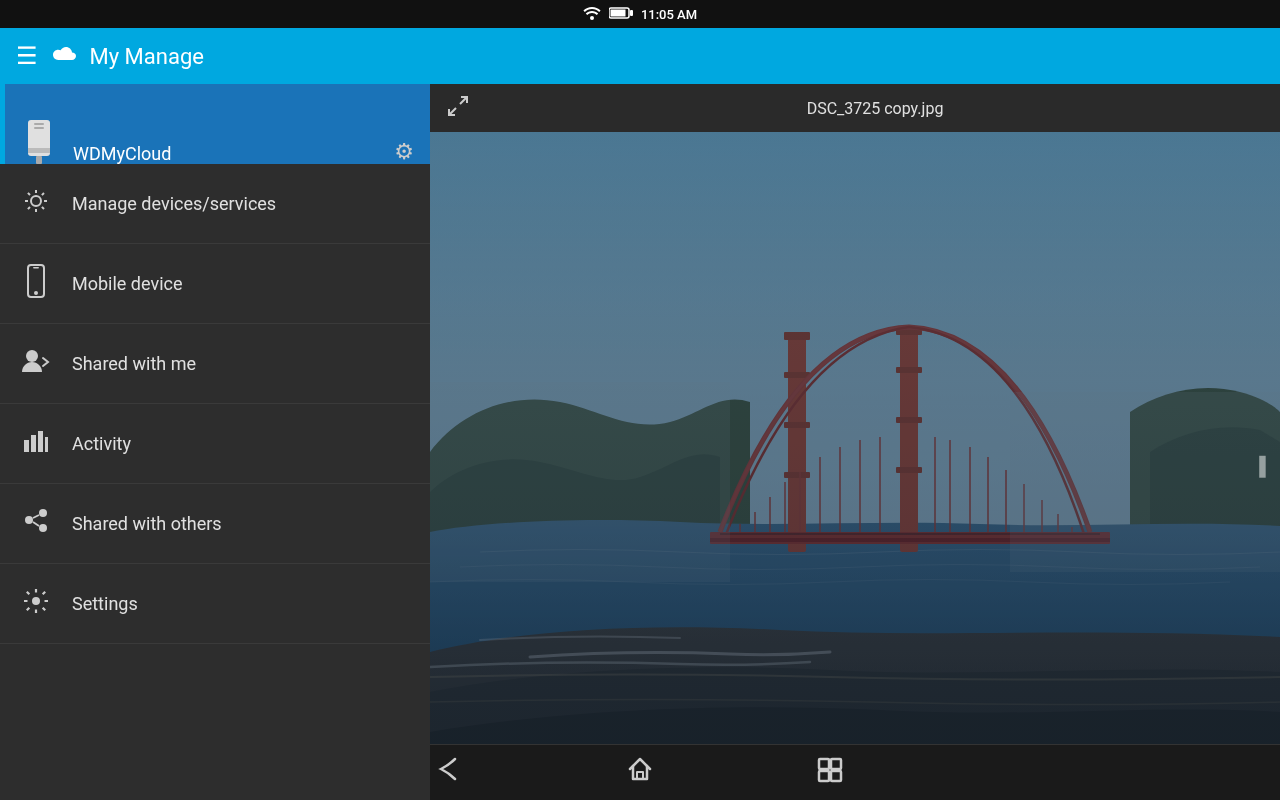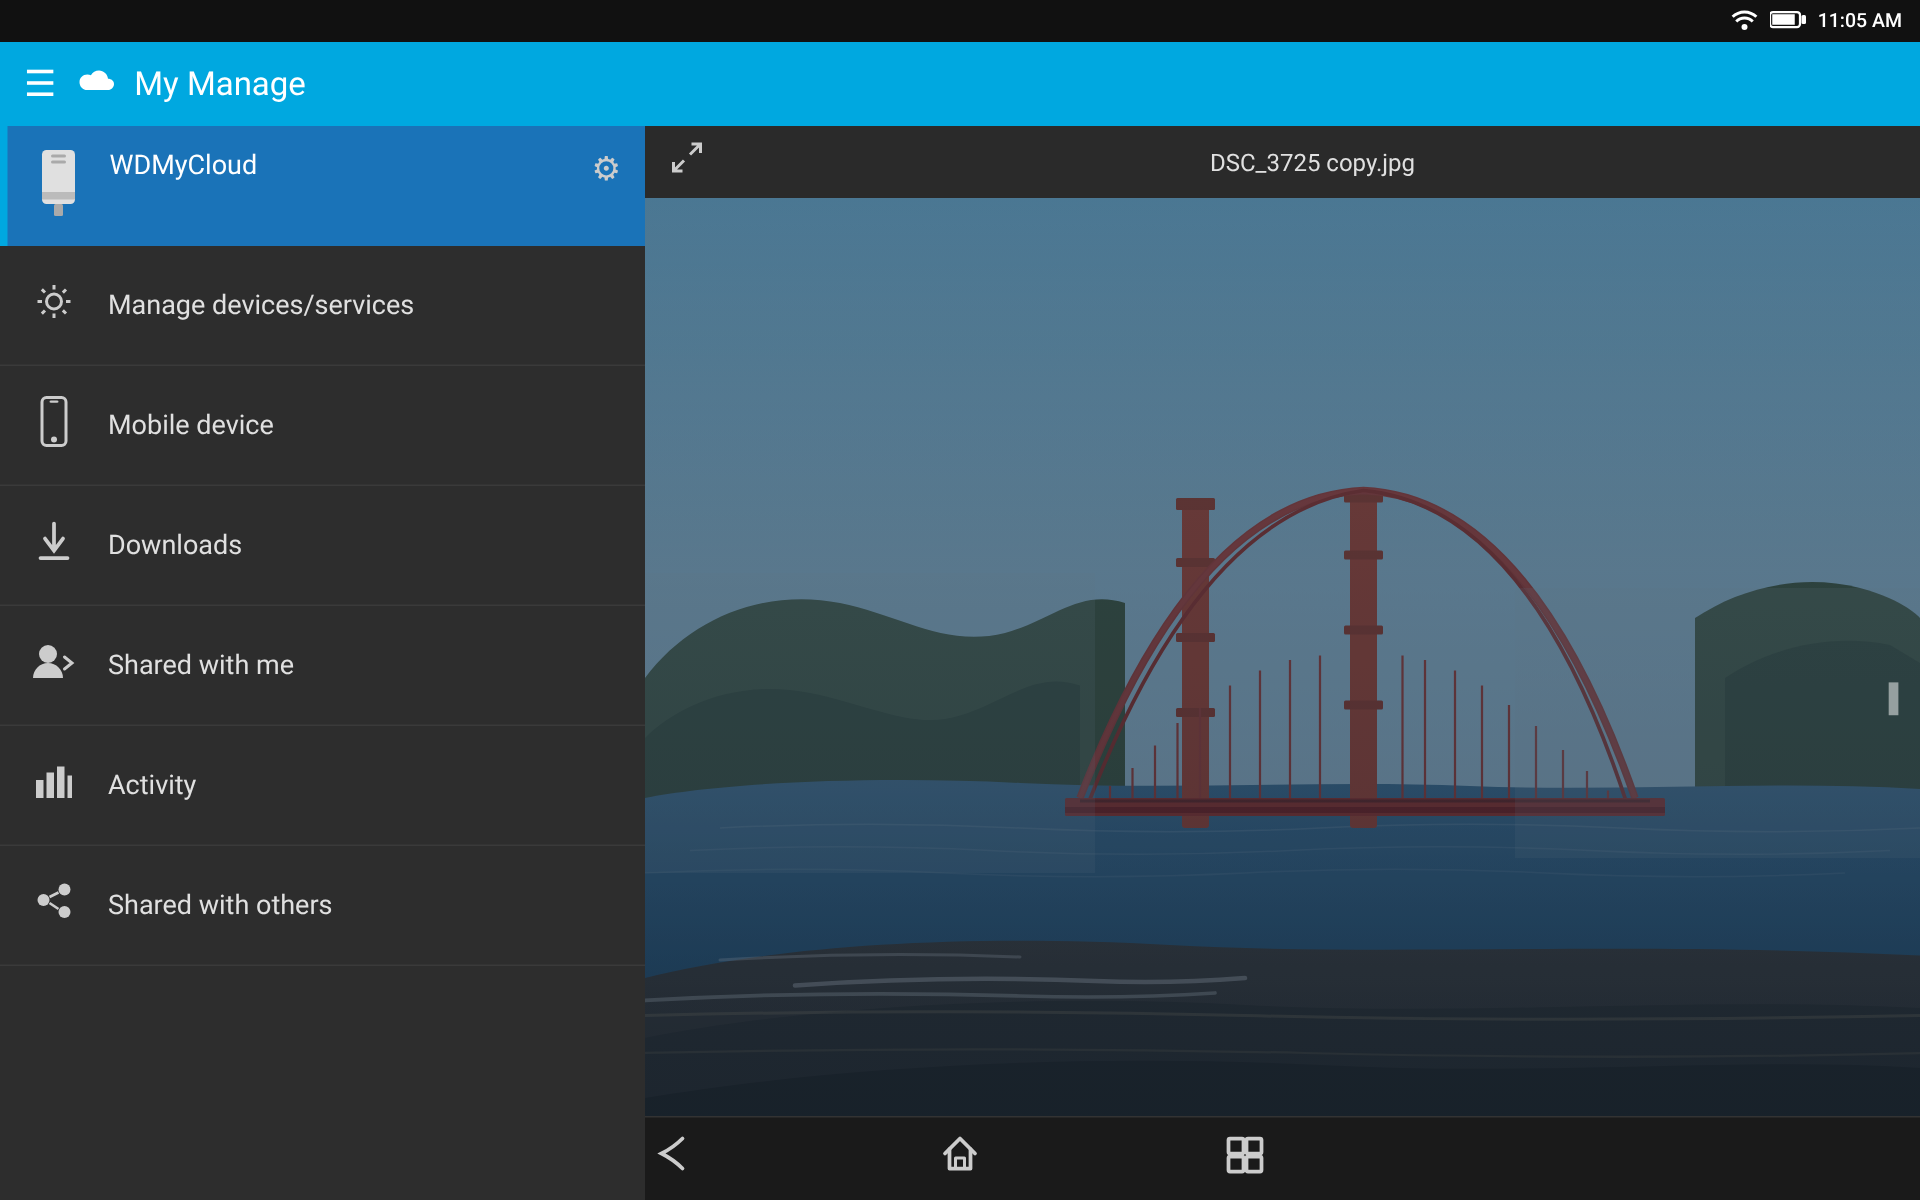--- a/index.html
+++ b/index.html
@@ -12,22 +12,22 @@
       position: relative;
     }
 
     
     #status-bar {
       width: 1280px;
       height: 28px;
       background: #111;
       display: flex;
       align-items: center;
-      justify-content: flex-end;
-      padding: 0 12px;
+      justify-content: center;
+      padding: 0 23px;
       gap: 8px;
       position: absolute;
       top: 0; left: 0;
       z-index: 100;
     }
     .status-icon { color: #fff; font-size: 12px; }
     .status-time { color: #fff; font-size: 13px; font-weight: 500; }
 
     
     #top-bar {
@@ -50,22 +50,22 @@
       background: #2d2d2d;
       position: absolute;
       top: 84px; left: 0;
       overflow-y: auto;
       z-index: 50;
     }
 
     
     .device-item {
       display: flex;
-      align-items: flex-start;
-      padding: 16px 16px;
+      align-items: flex-end;
+      padding: 0 16px;
       height: 80px;
       background: #1a73b8;
       border-left: 5px solid #00a8e0;
       gap: 16px;
       cursor: pointer;
     }
     .device-icon {
       width: 36px;
       display: flex;
       align-items: center;
@@ -218,29 +218,20 @@
     <span class="nav-icon">
       <svg width="22" height="34" viewBox="0 0 22 34" fill="#ccc">
         <rect x="3" y="1" width="16" height="32" rx="3" stroke="#ccc" stroke-width="2" fill="none"></rect>
         <circle cx="11" cy="29" r="2" fill="#ccc"></circle>
         <rect x="8" y="3" width="6" height="1.5" rx="1" fill="#ccc"></rect>
       </svg>
     </span>
     <span class="nav-label">Mobile device</span>
   </div>
 
-  <div class="nav-item">
-    <span class="nav-icon">
-      <svg width="24" height="28" viewBox="0 0 24 28" fill="#ccc">
-        <path d="M12 2v16M6 12l6 8 6-8" stroke="#ccc" stroke-width="2.5" fill="none" stroke-linecap="round"></path>
-        <line x1="3" y1="25" x2="21" y2="25" stroke="#ccc" stroke-width="2.5" stroke-linecap="round"></line>
-      </svg>
-    </span>
-    <span class="nav-label">Downloads</span>
-  </div>
 
   <div class="nav-item">
     <span class="nav-icon">
       <svg width="30" height="26" viewBox="0 0 30 26" fill="#ccc">
         <circle cx="11" cy="8" r="6" fill="#ccc"></circle>
         <path d="M1 24c0-5.5 4.5-10 10-10s10 4.5 10 10" fill="#ccc"></path>
         <path d="M22 10l5 4-5 4" stroke="#ccc" stroke-width="2" fill="none" stroke-linecap="round"></path>
       </svg>
     </span>
     <span class="nav-label">Shared with me</span>
@@ -264,20 +255,29 @@
         <circle cx="6" cy="12" r="4" fill="#ccc"></circle>
         <circle cx="20" cy="5" r="4" fill="#ccc"></circle>
         <circle cx="20" cy="20" r="4" fill="#ccc"></circle>
         <line x1="10" y1="10" x2="16" y2="7" stroke="#ccc" stroke-width="1.8"></line>
         <line x1="10" y1="14" x2="16" y2="18" stroke="#ccc" stroke-width="1.8"></line>
       </svg>
     </span>
     <span class="nav-label">Shared with others</span>
   </div>
 
+  <div class="nav-item">
+    <span class="nav-icon">
+      <svg width="26" height="26" viewBox="0 0 26 26" fill="#ccc">
+        <circle cx="13" cy="13" r="4" fill="#ccc"></circle>
+        <path d="M13 1v3.5M13 21.5V25M1 13h3.5M21.5 13H25M3.8 3.8l2.5 2.5M19.7 19.7l2.5 2.5M3.8 22.2l2.5-2.5M19.7 6.3l2.5-2.5" stroke="#ccc" stroke-width="2.2" fill="none"></path>
+      </svg>
+    </span>
+    <span class="nav-label">Settings</span>
+  </div>
 
 </div>
 
 <div id="main-content">
 
   <div id="file-header">
     <span style="color:#ccc;font-size:22px;cursor:pointer;">
       <svg width="24" height="24" viewBox="0 0 24 24" fill="none" stroke="#ccc" stroke-width="2">
         <path d="M15 3h6v6M9 21H3v-6M21 3l-7 7M3 21l7-7"></path>
       </svg>

